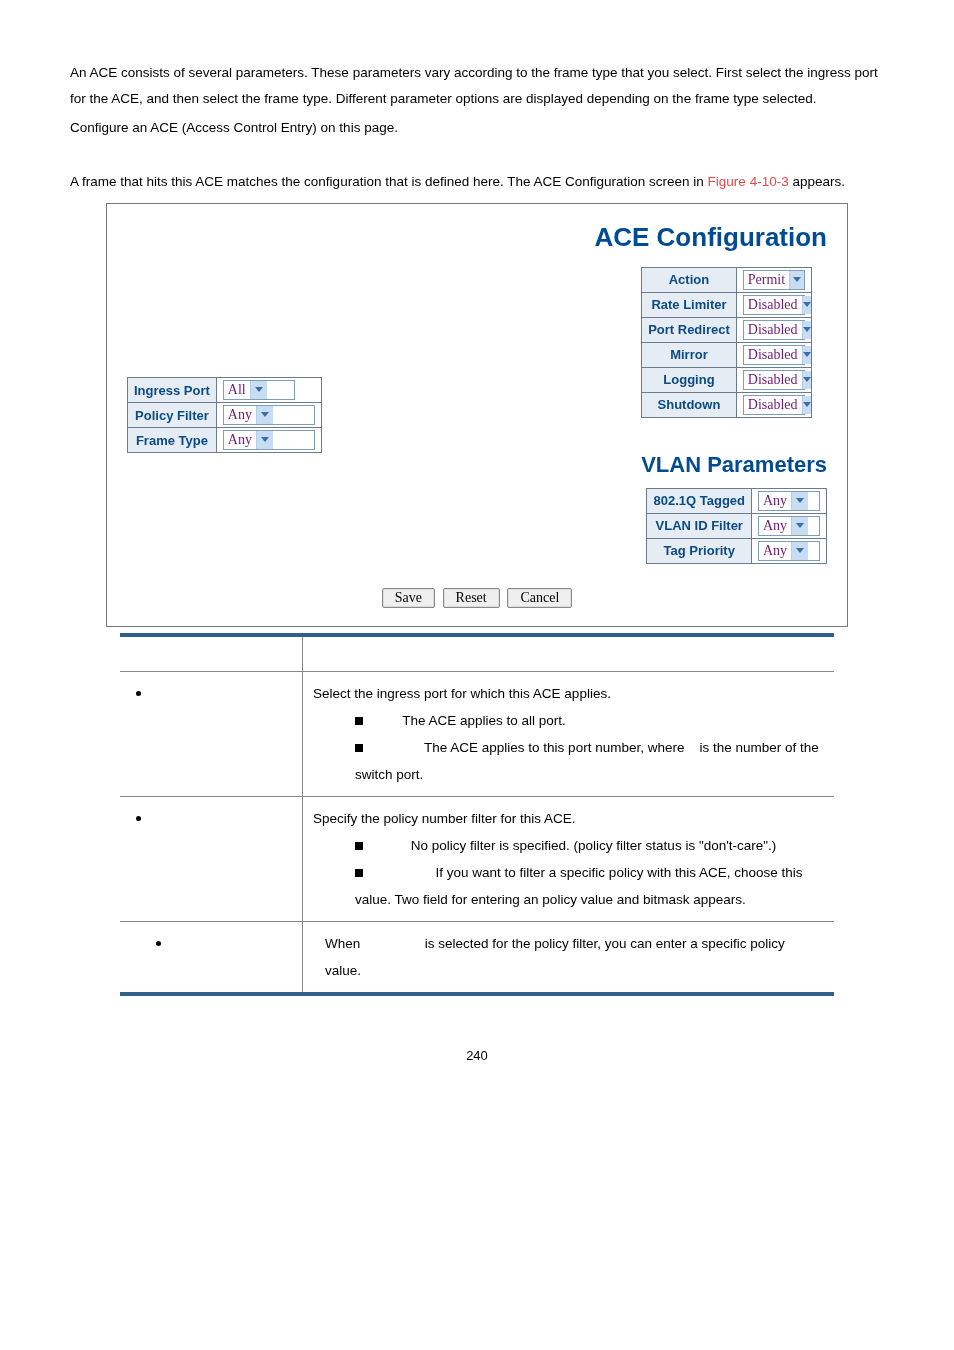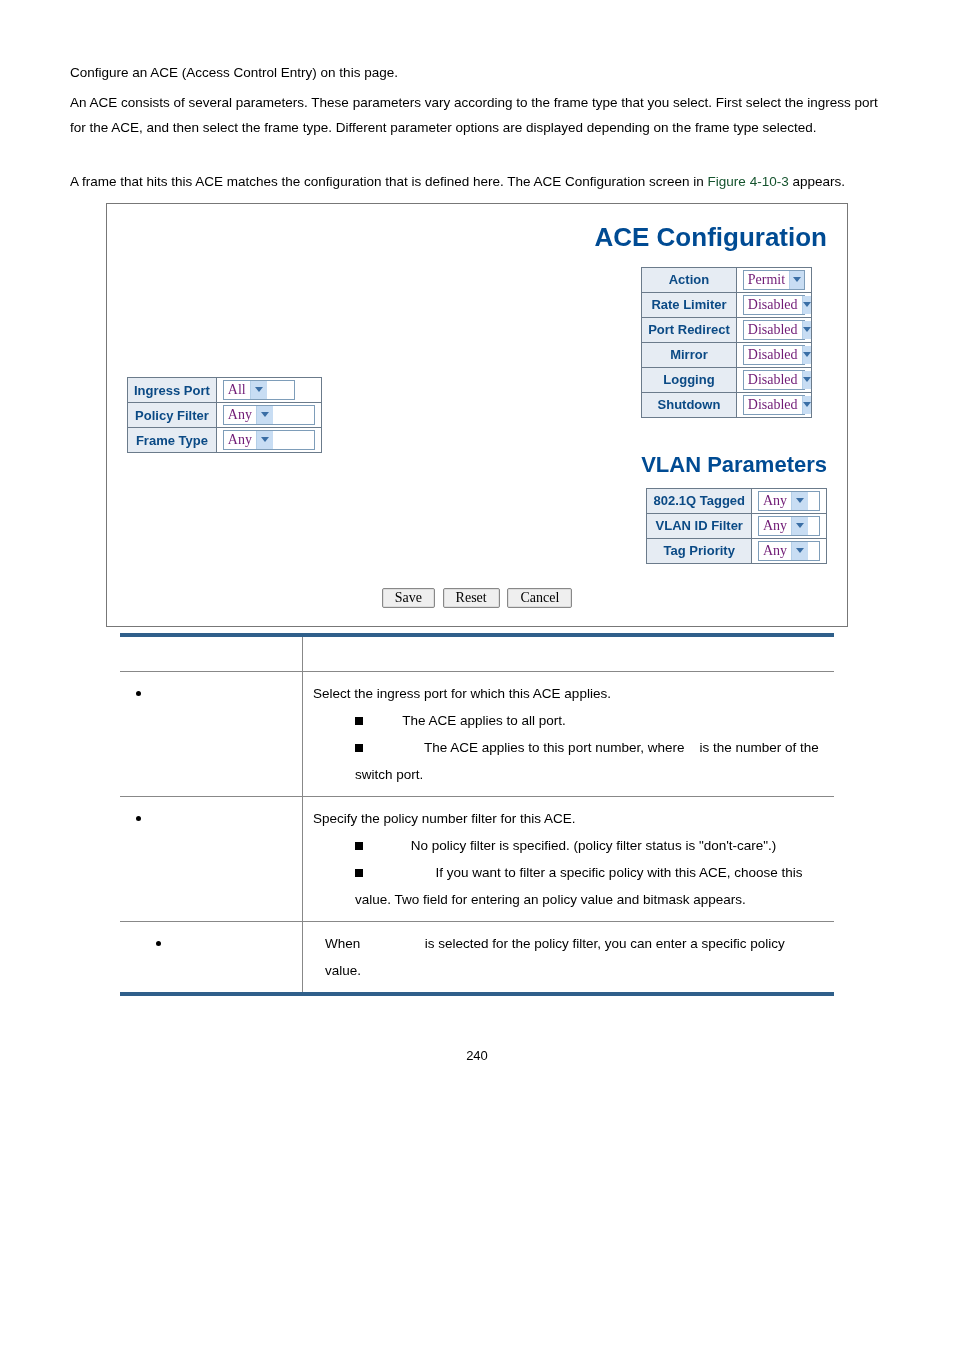--- a/index.html
+++ b/index.html
@@ -12,21 +12,21 @@
     width: 954px;
     line-height: 1.9;
   }
   .page {
     padding: 60px 70px 40px 70px;
   }
   .paragraph {
     margin: 0 0 4px 0;
   }
   .mt20 { margin-top: 28px; }
-  .figure-link { color: #14532d; }
+  .figure-link { color: #ef4444; }
   .screenshot-box {
     border: 1px solid #777;
     margin: 0 auto;
     width: 700px;
     padding: 16px 20px 18px 20px;
     background: #fff;
     line-height: normal;
   }
   .ace-title {
     text-align: right;
@@ -170,22 +170,22 @@
     text-align: center;
     font-size: 13px;
     margin-top: 48px;
   }
 </style>
 </head>
 <body>
 
 <div class="page">
 
+  <p class="paragraph">An ACE consists of several parameters. These parameters vary according to the frame type that you select. First select the ingress port for the ACE, and then select the frame type. Different parameter options are displayed depending on the frame type selected.</p>
   <p class="paragraph">Configure an ACE (Access Control Entry) on this page.</p>
-  <p class="paragraph">An ACE consists of several parameters. These parameters vary according to the frame type that you select. First select the ingress port for the ACE, and then select the frame type. Different parameter options are displayed depending on the frame type selected.</p>
 
   <p class="paragraph mt20">
     <span>A frame that hits this ACE matches the configuration that is defined here. The ACE Configuration screen in </span><span class="figure-link">Figure 4-10-3</span><span> appears.</span>
   </p>
 
   <div class="screenshot-box" style="margin-top:8px;">
     <div class="ace-title">ACE Configuration</div>
 
     <div class="cfg-wrap">
 

